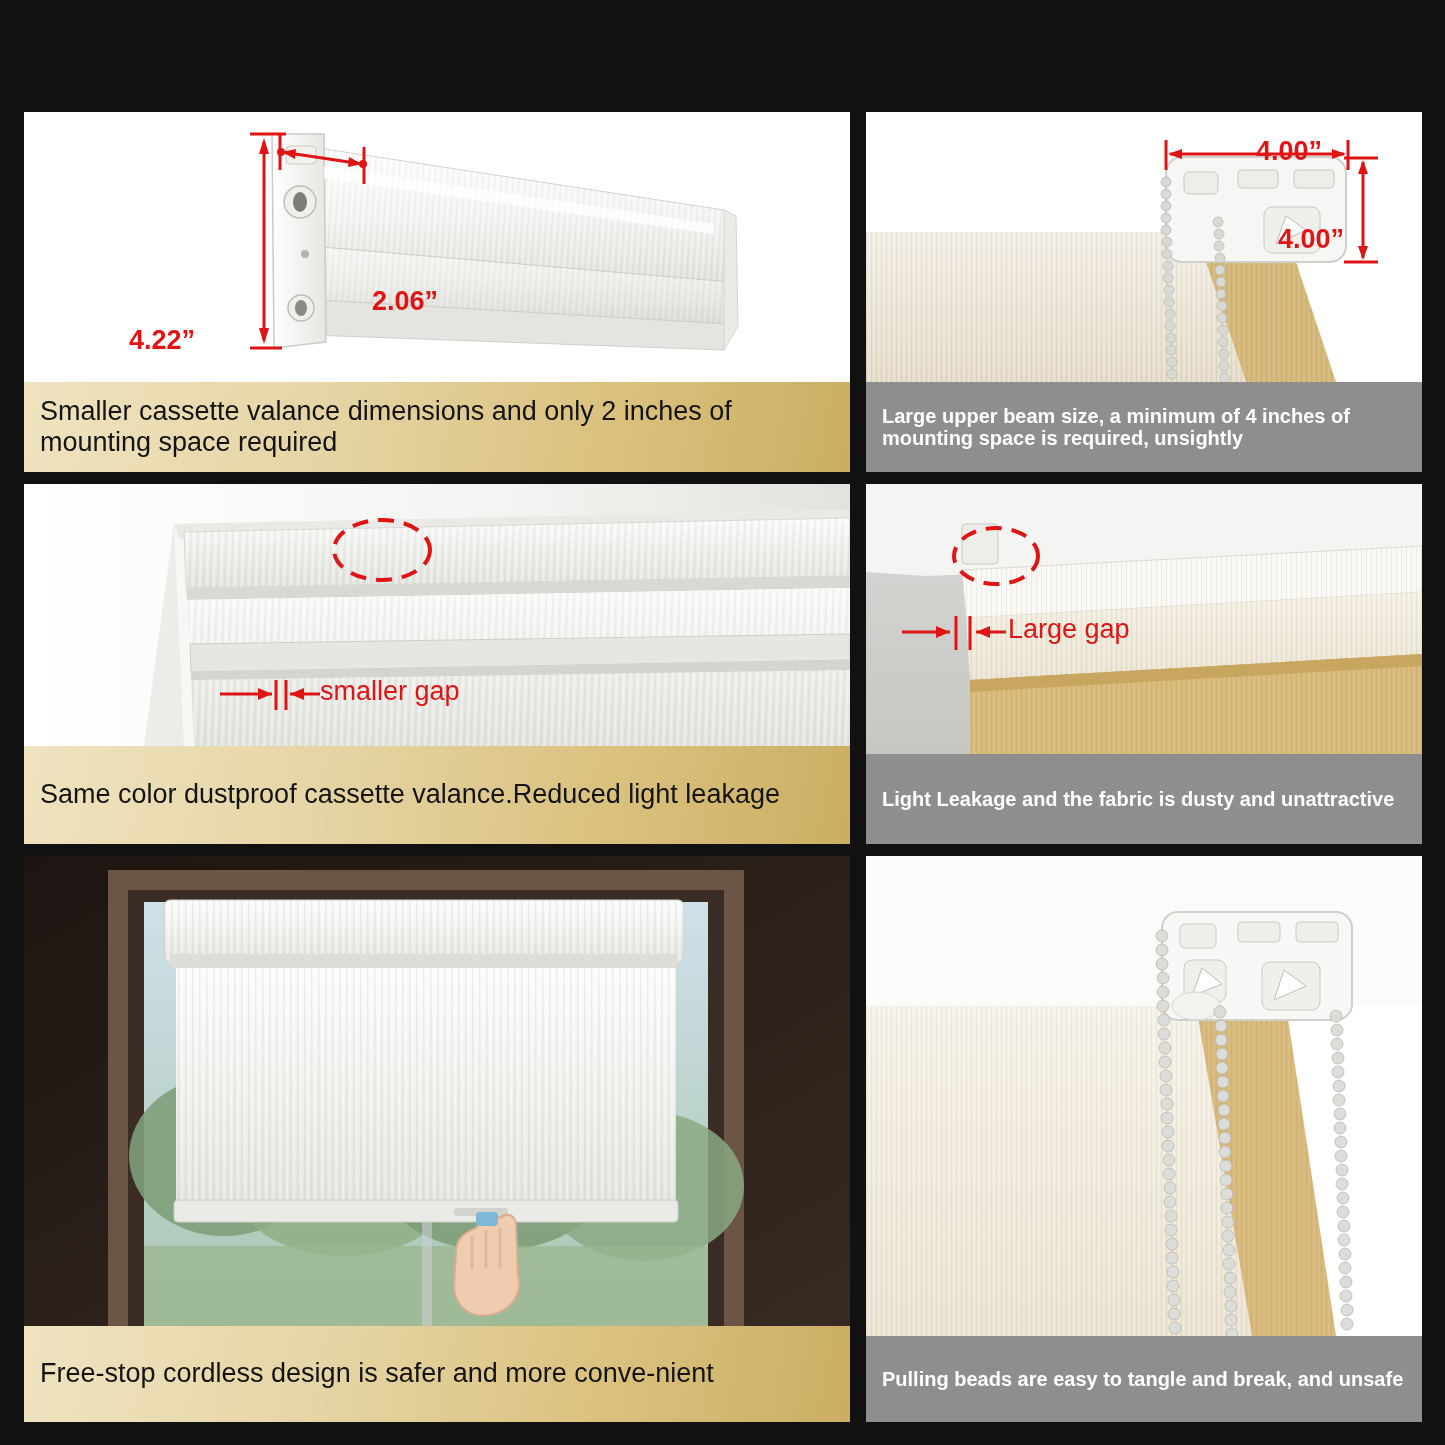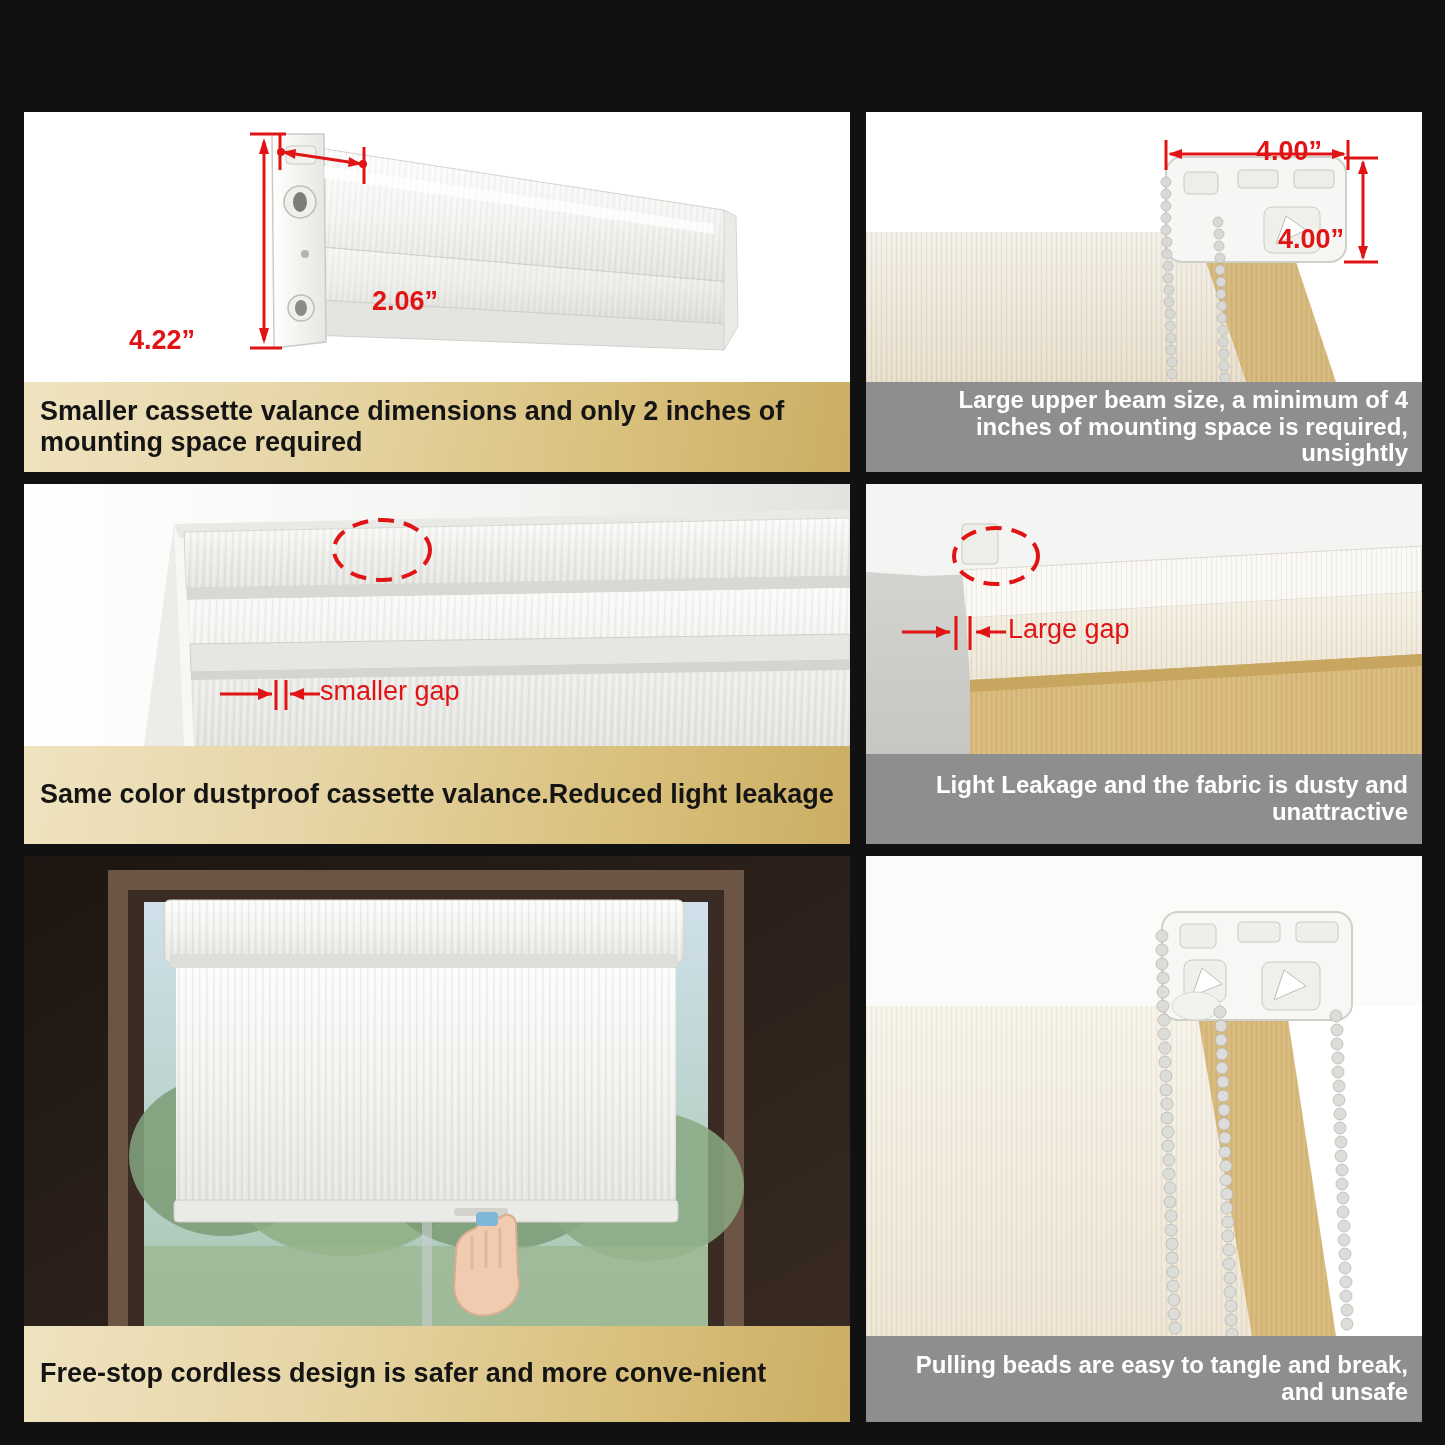--- a/index.html
+++ b/index.html
@@ -43,35 +43,34 @@
     overflow: hidden;
   }
   .caption {
     position: absolute;
     left: 0; right: 0; bottom: 0;
     box-sizing: border-box;
     padding: 10px 14px 10px 16px;
     font-size: 27px;
     line-height: 1.16;
     color: #171717;
-    font-weight: bold;
+    font-weight: normal;
     display: flex;
     align-items: center;
   }
   .caption.gold {
     background: linear-gradient(100deg, #efe3c0 0%, #e6d5a6 35%, #d9c07c 72%, #cbae63 100%);
     color: #141414;
   }
   .caption.grey {
     background: #8e8e8e;
     color: #ffffff;
     font-weight: bold;
-    font-size: 24px;
+    font-size: 20px;
     line-height: 1.12;
-    text-align: right;
   }
   .caption.gold.bigpad { padding: 14px 16px; }
 
   
   .dim {
     position: absolute;
     color: #e01414;
     font-weight: bold;
     font-size: 27px;
     white-space: nowrap;

